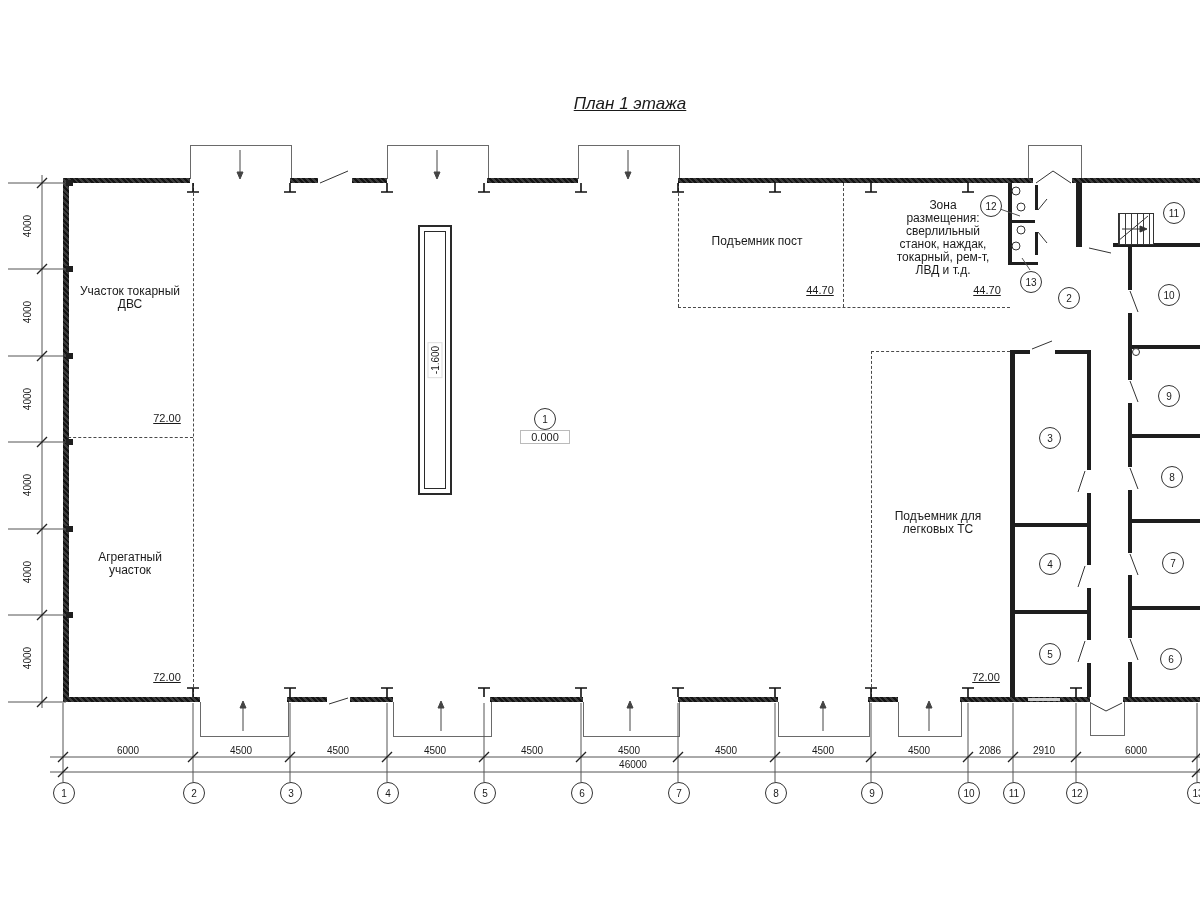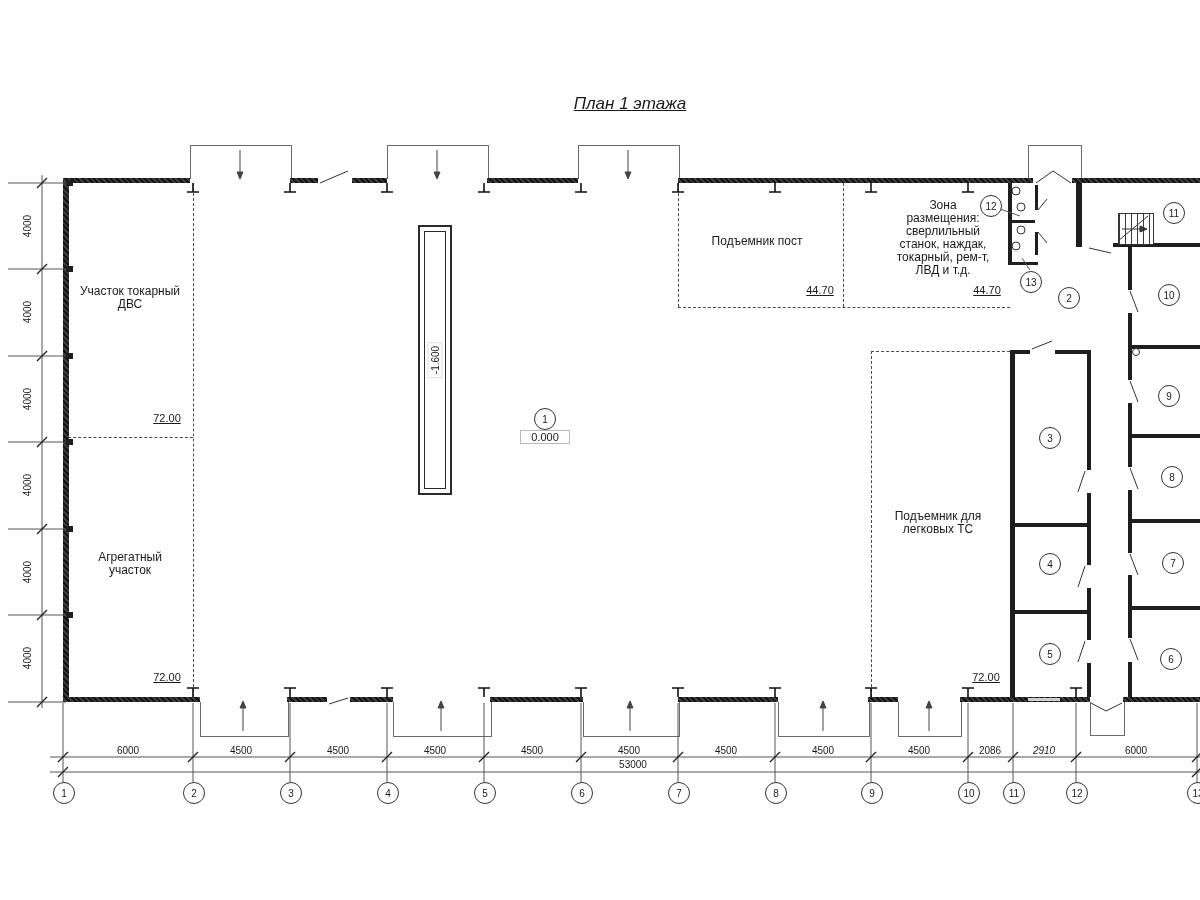--- a/index.html
+++ b/index.html
@@ -249,23 +249,23 @@
   <div class="dim" style="left:106px;top:745px;">6000</div>
   <div class="dim" style="left:219px;top:745px;">4500</div>
   <div class="dim" style="left:316px;top:745px;">4500</div>
   <div class="dim" style="left:413px;top:745px;">4500</div>
   <div class="dim" style="left:510px;top:745px;">4500</div>
   <div class="dim" style="left:607px;top:745px;">4500</div>
   <div class="dim" style="left:704px;top:745px;">4500</div>
   <div class="dim" style="left:801px;top:745px;">4500</div>
   <div class="dim" style="left:897px;top:745px;">4500</div>
   <div class="dim" style="left:968px;top:745px;">2086</div>
-  <div class="dim" style="left:1022px;top:745px;font-style:italic;">2910</div>
+  <div class="dim" style="left:1022px;top:745px;">2910</div>
   <div class="dim" style="left:1114px;top:745px;">6000</div>
-  <div class="dim" style="left:611px;top:759px;">53000</div>
+  <div class="dim" style="left:611px;top:759px;">46000</div>
 
   <div class="vdim" style="left:8px;top:220px;">4000</div>
   <div class="vdim" style="left:8px;top:306px;">4000</div>
   <div class="vdim" style="left:8px;top:393px;">4000</div>
   <div class="vdim" style="left:8px;top:479px;">4000</div>
   <div class="vdim" style="left:8px;top:566px;">4000</div>
   <div class="vdim" style="left:8px;top:652px;">4000</div>
 
 </div>
 

